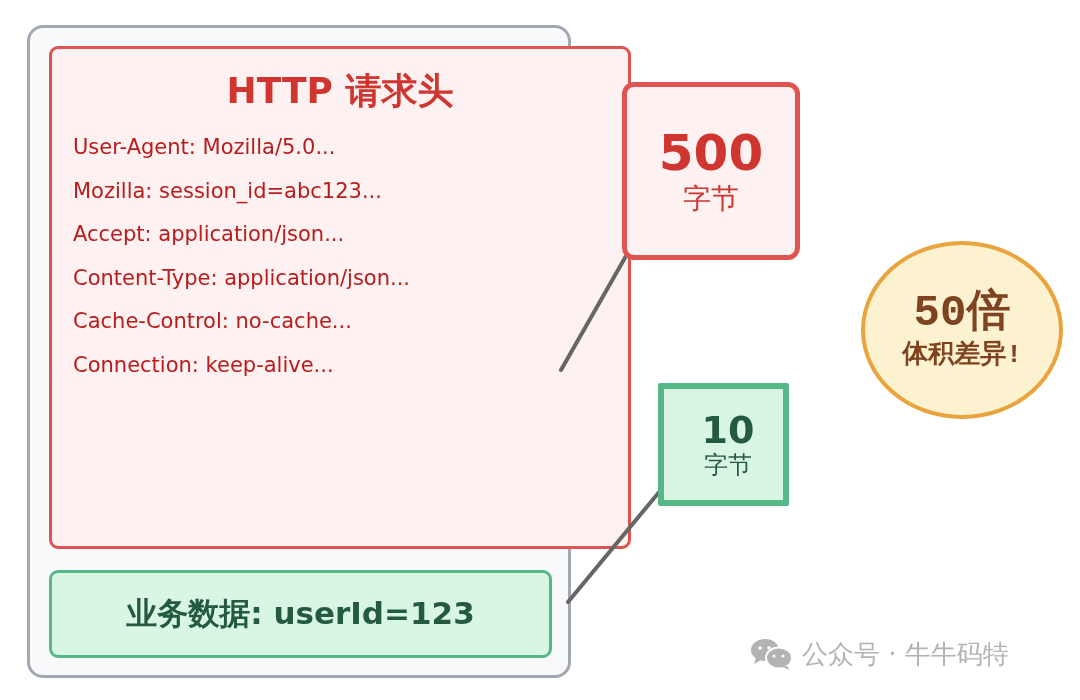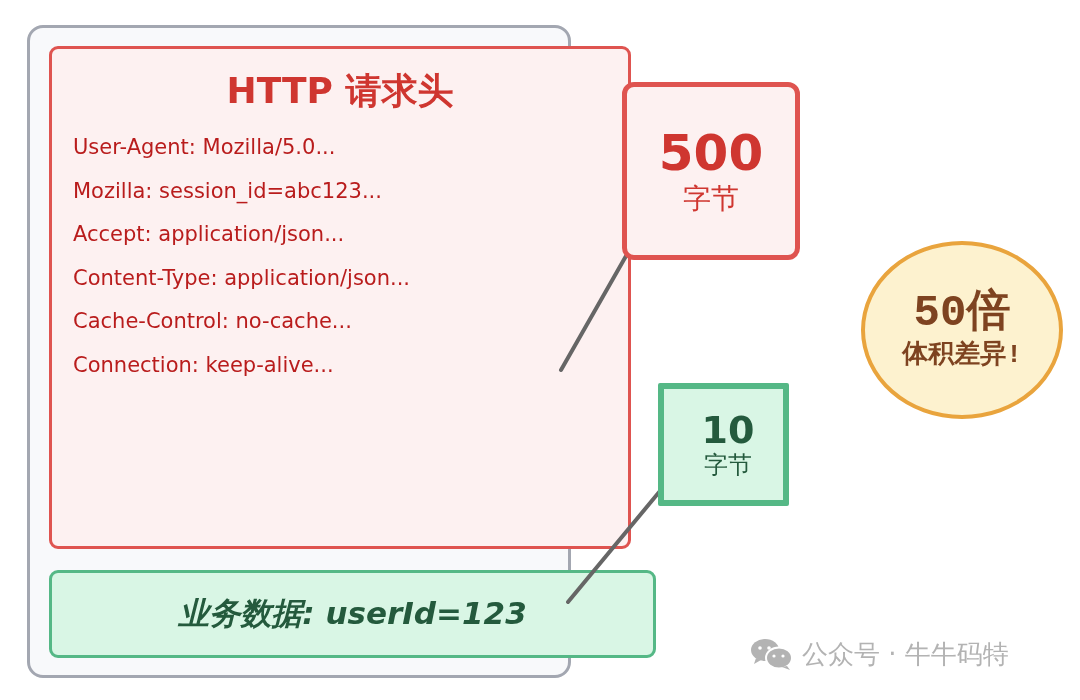--- a/index.html
+++ b/index.html
@@ -6,24 +6,24 @@
     body { width:1080px; height:700px; background:#ffffff; position:relative; overflow:hidden;
            font-family:"DejaVu Sans","Liberation Sans",sans-serif; }
     .packet { position:absolute; left:27px; top:25px; width:544px; height:653px; box-sizing:border-box;
               background:#f8f9fb; border:3px solid #a3a7b1; border-radius:16px; }
     .headers { position:absolute; left:49px; top:46px; width:582px; height:503px; box-sizing:border-box;
                background:#fdf1f1; border:3px solid #df5450; border-radius:9px; }
     .headers-title { position:absolute; left:0; right:0; top:18px; text-align:center;
                      font-size:36px; font-weight:bold; color:#cf3630; }
     .header-list { position:absolute; left:21px; top:82px; margin:0; padding:0; list-style:none; }
     .header-list li { font-size:21px; color:#b91c1c; height:43.6px; line-height:32px; white-space:nowrap; }
-    .payload { position:absolute; left:49px; top:570px; width:607px; height:88px; box-sizing:border-box;
+    .payload { position:absolute; left:49px; top:570px; width:503px; height:88px; box-sizing:border-box;
                background:#d9f6e5; border:3px solid #55b886; border-radius:9px;
                display:flex; align-items:center; justify-content:center;
-               font-size:31px; font-weight:bold; color:#245a3d;font-style:italic; }
+               font-size:31px; font-weight:bold; color:#245a3d; }
     .callout { position:absolute; box-sizing:border-box; display:flex; flex-direction:column;
                align-items:center; justify-content:center; }
     .callout-red { left:622px; top:82px; width:178px; height:178px; background:#fdf1f1;
                    border:5px solid #df5450; border-radius:12px; }
     .callout-red .num { font-size:50px; font-weight:bold; color:#cf3630; line-height:56px; }
     .callout-red .unit { font-size:28px; color:#cf3630; line-height:36px; }
     .callout-green { left:658px; top:383px; width:131px; height:123px; background:#d9f6e5;
                      border:6px solid #55b886; border-radius:2px;padding-left:9px; }
     .callout-green .num { font-size:38px; font-weight:bold; color:#245a3d; line-height:40px; }
     .callout-green .unit { font-size:24px; color:#245a3d; line-height:30px; }

